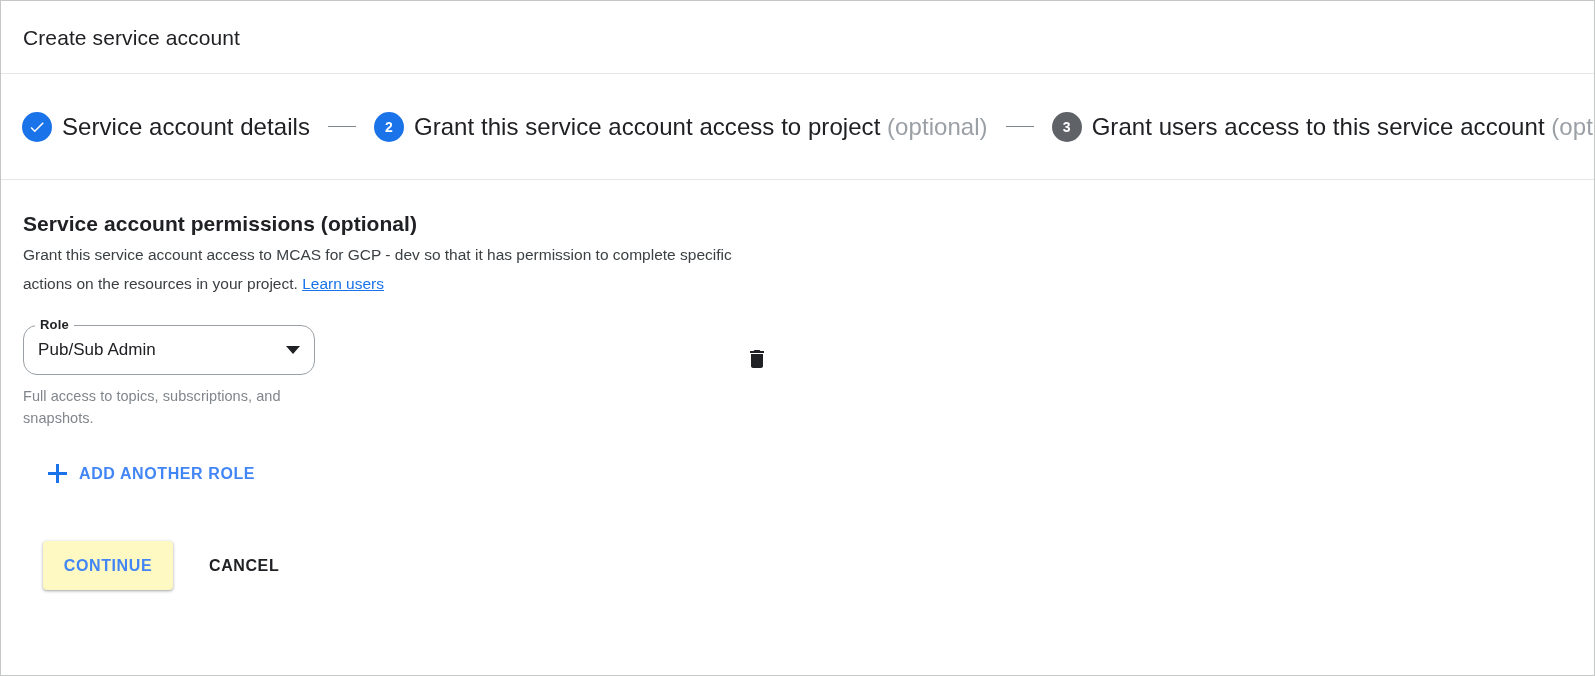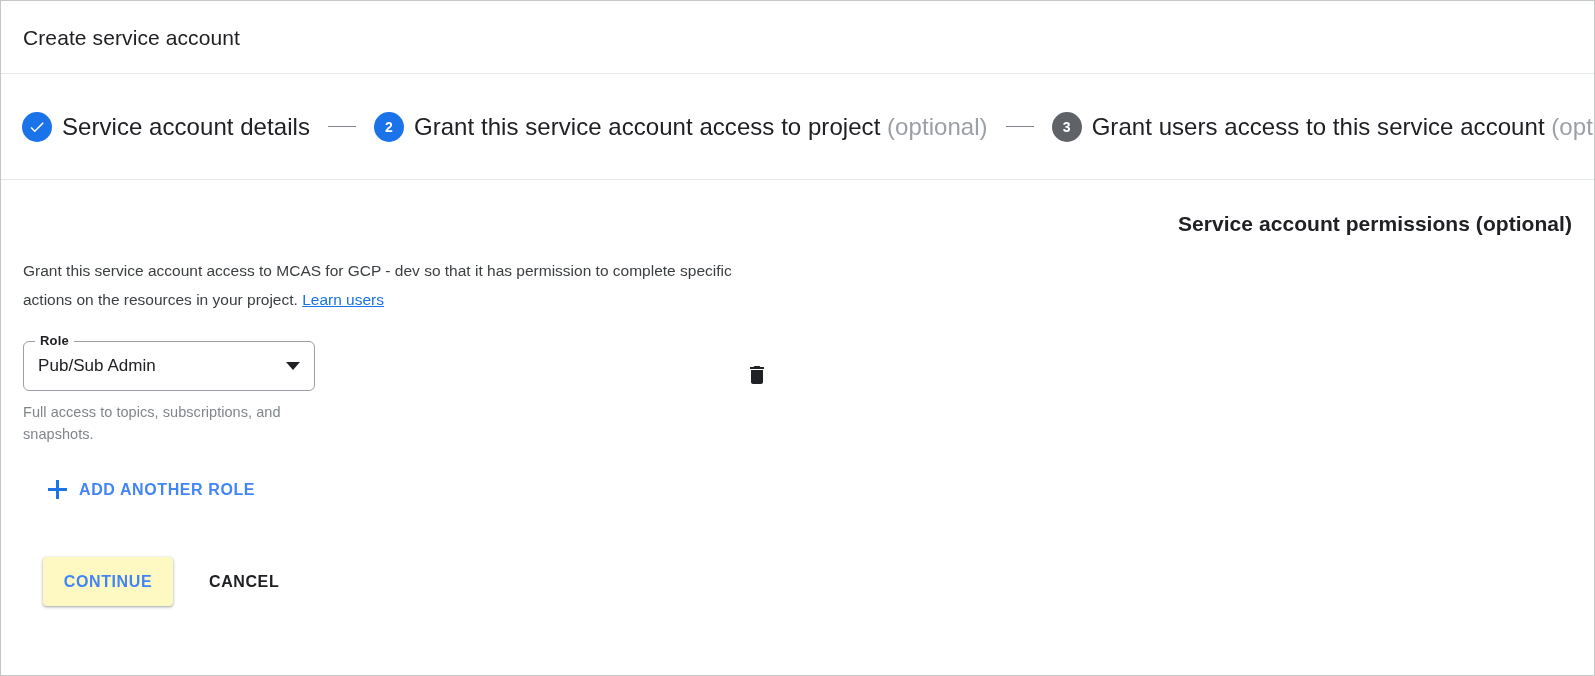--- a/index.html
+++ b/index.html
@@ -90,23 +90,22 @@
   }
 
   
   .body-area {
     padding: 32px 22px 0 22px;
   }
   .section-heading {
     font-size: 21px;
     font-weight: bold;
     color: #202124;
-    margin: 0 0 20px 0;
+    margin: 0 0 4px 0;
     letter-spacing: 0.05px;
-    text-align: right;
   }
   .section-desc {
     font-size: 15.5px;
     color: #3c4043;
     line-height: 29px;
     margin: 0;
     max-width: 725px;
   }
   .learn-more {
     color: #1a73e8;
@@ -122,21 +121,21 @@
     position: relative;
   }
   .role-col {
     width: 292px;
   }
   .select-wrap {
     position: relative;
     height: 50px;
     box-sizing: border-box;
     border: 1px solid #9aa0a6;
-    border-radius: 6px;
+    border-radius: 14px;
     display: flex;
     align-items: center;
     padding: 0 14px;
     background: #ffffff;
     cursor: pointer;
   }
   .select-label {
     position: absolute;
     top: -9px;
     left: 11px;

